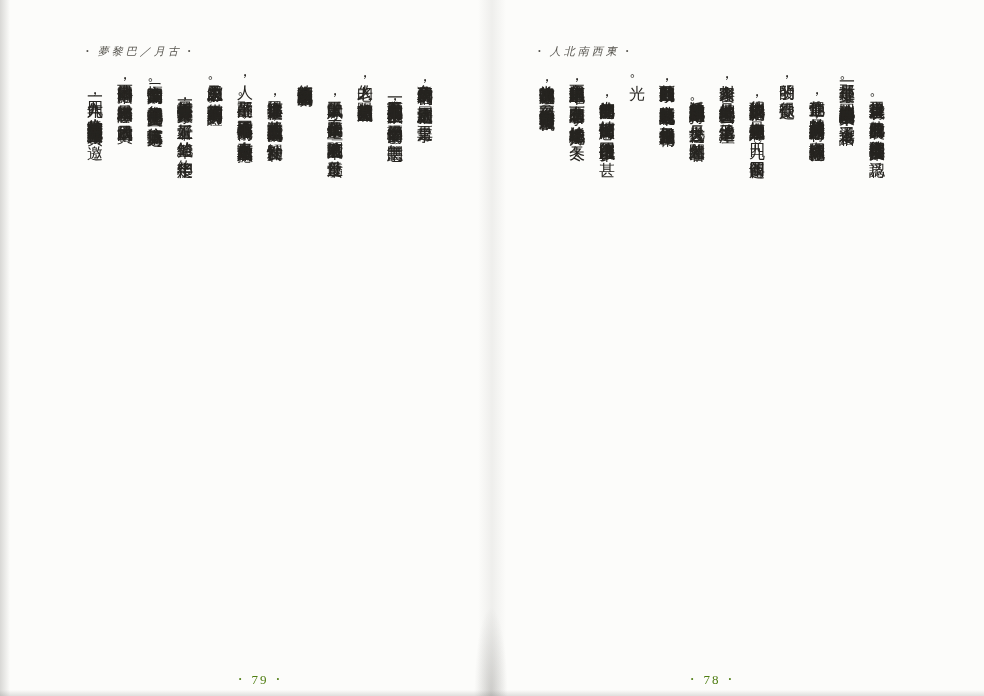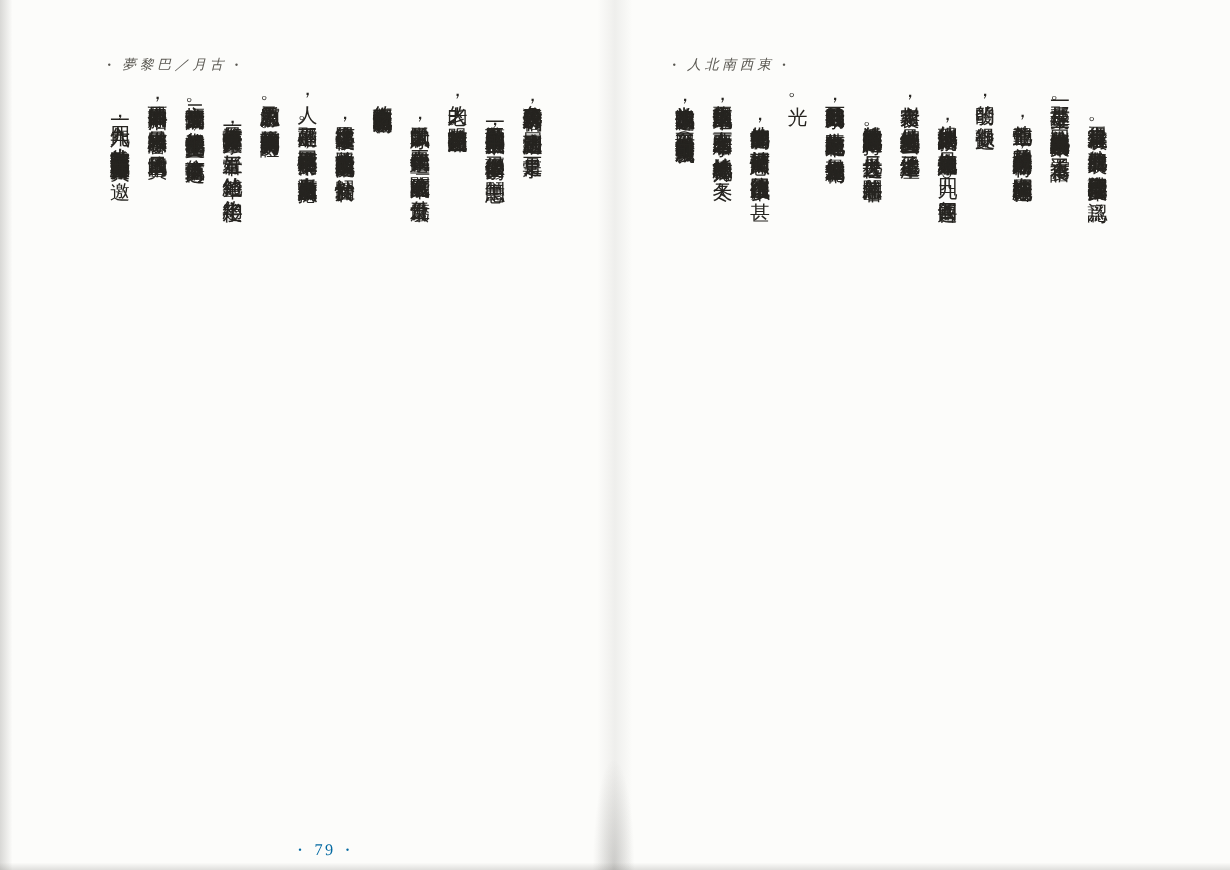--- a/index.html
+++ b/index.html
@@ -71,21 +71,21 @@
     display: block;
     line-height: 30px;   
     height: 592px;
   }
   .col.indent { text-indent: 1em; }
 
   .folio {
     position: absolute; bottom: 8px; width: 360px;
     text-align: center;
     font-size: 13px;
-    color: #0369a1;
+    color: #4d7c0f;
     letter-spacing: 2px;
   }
   .page.left  .folio { left: 80px; }
   .page.right .folio { left: 40px; }
   .folio .dot { font-size: 8px; vertical-align: 2px; padding: 0 8px; }
 </style>
 </head>
 <body>
 
 <div id="spread">
@@ -122,19 +122,20 @@
         <div class="col indent">他很少談到他的家庭親人，只知大約有十來個兄弟姐妹。一九四○年曾返回四</div>
         <div class="col">川老家奔喪，是他做絲綢生意的大哥去世，他繼承了一筆遺產。</div>
         <div class="col indent">以往的生活費或許是靠兄長定期的匯款維持。兄長去世之後，忽然間捧着一筆</div>
         <div class="col">爲數可觀的錢回到巴黎，一時裏毫無顧慮地亂花起來，一年光景就把那筆錢花個精</div>
         <div class="col">光。</div>
         <div class="col indent">由於他毫無節制的揮霍，拮据的情況可想而知，往往窮困得出門以步代車。甚</div>
         <div class="col">至收集用過的地下鐵車票，在票面上貼着印有名字、地址的小紙條充作名片。冬天</div>
         <div class="col">常常連加炭的暖爐都燃不起，至於因付不出老人退休金的相對基金（六十歲後就可</div>
       </div>
 
+    <div class="folio"><span class="dot">•</span><span>78</span><span class="dot">•</span></div>
   </div>
 
   <div class="gutter"></div>
   <div class="gutter-smudge"></div>
   <div class="edge-left"></div>
   <div class="edge-bottom"></div>
 </div>
 
 </body></html>

